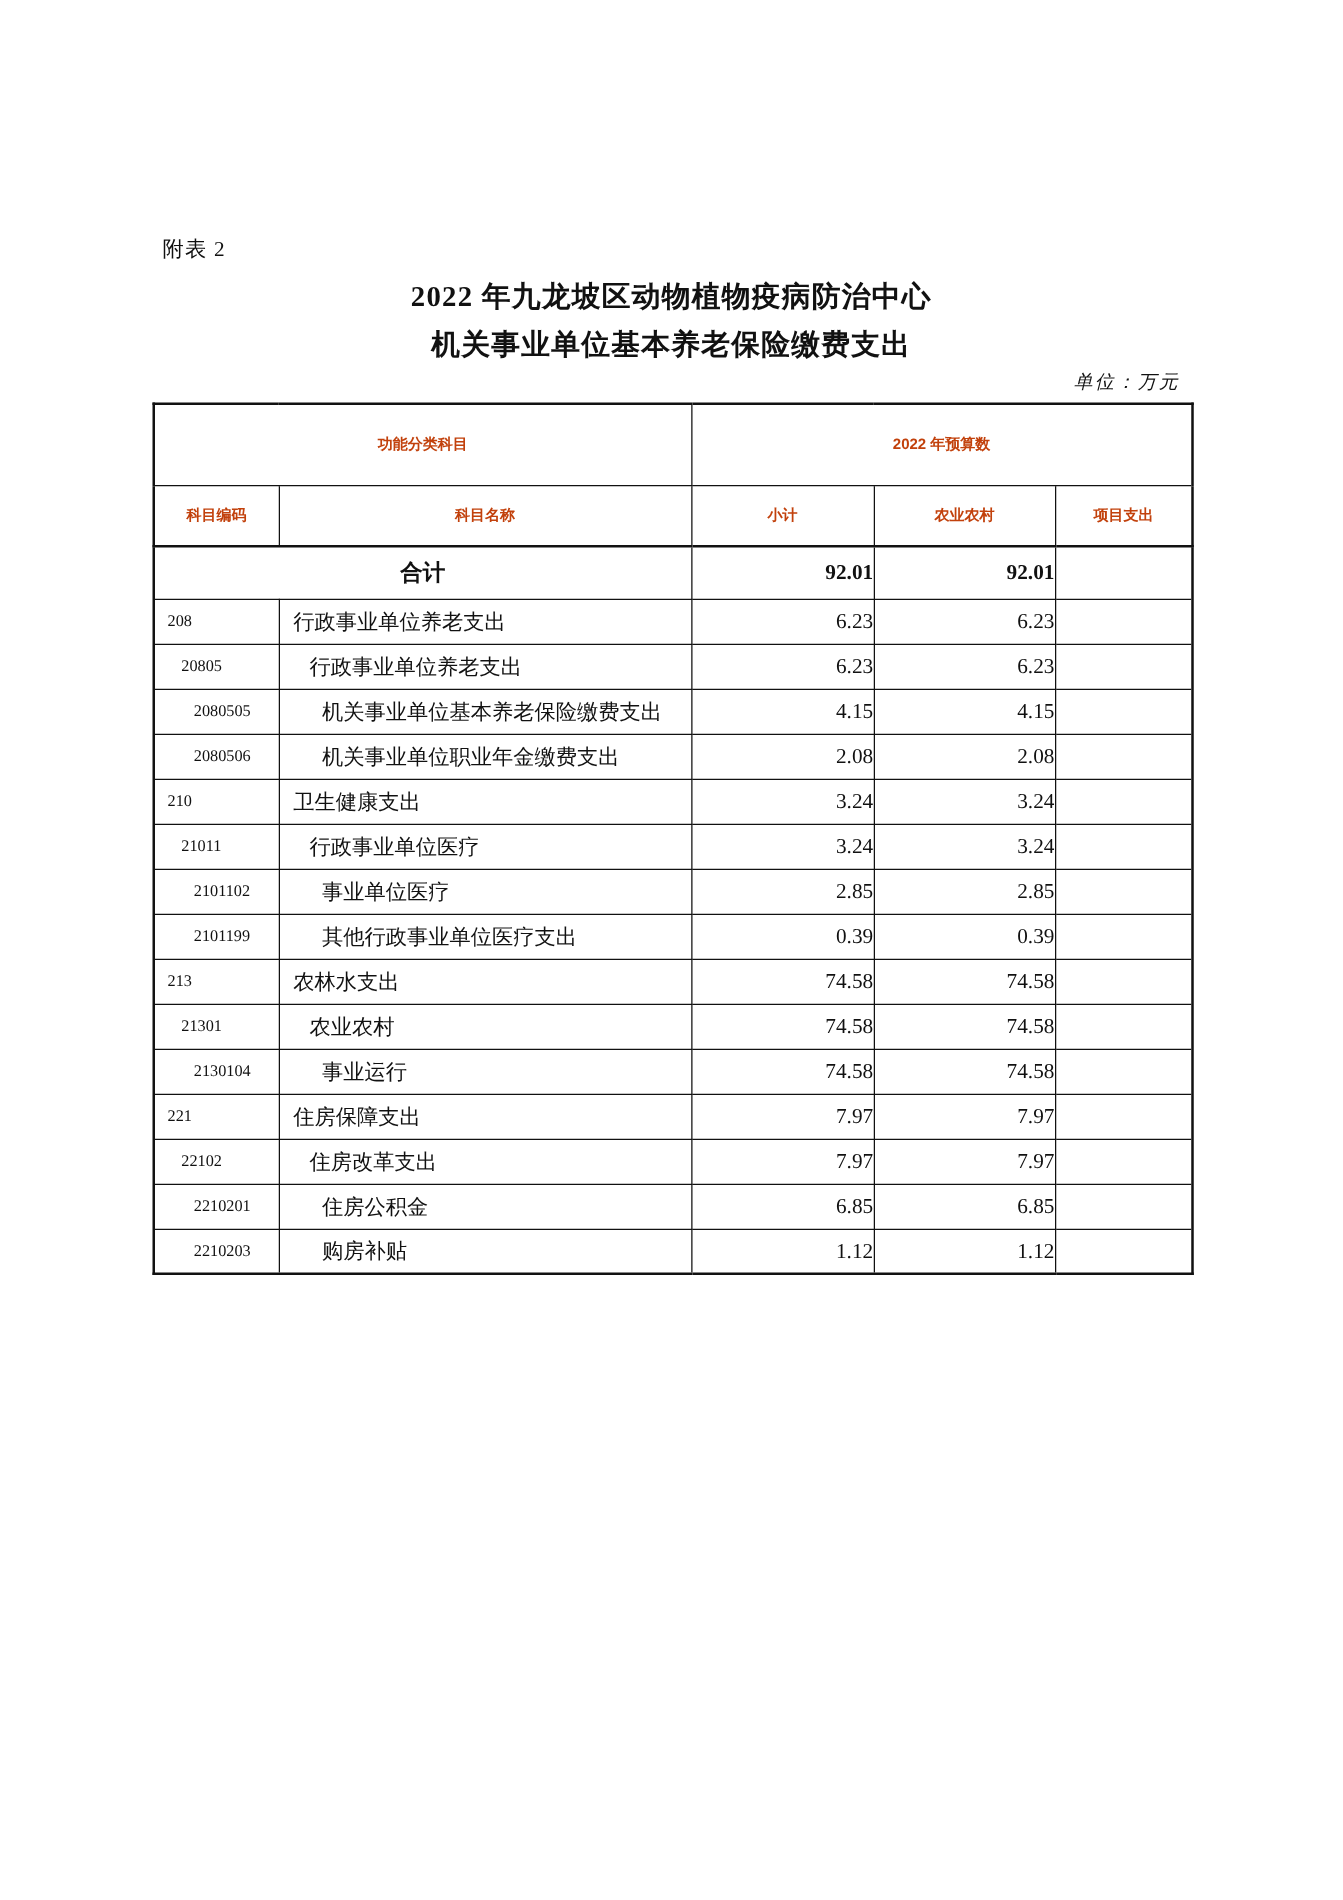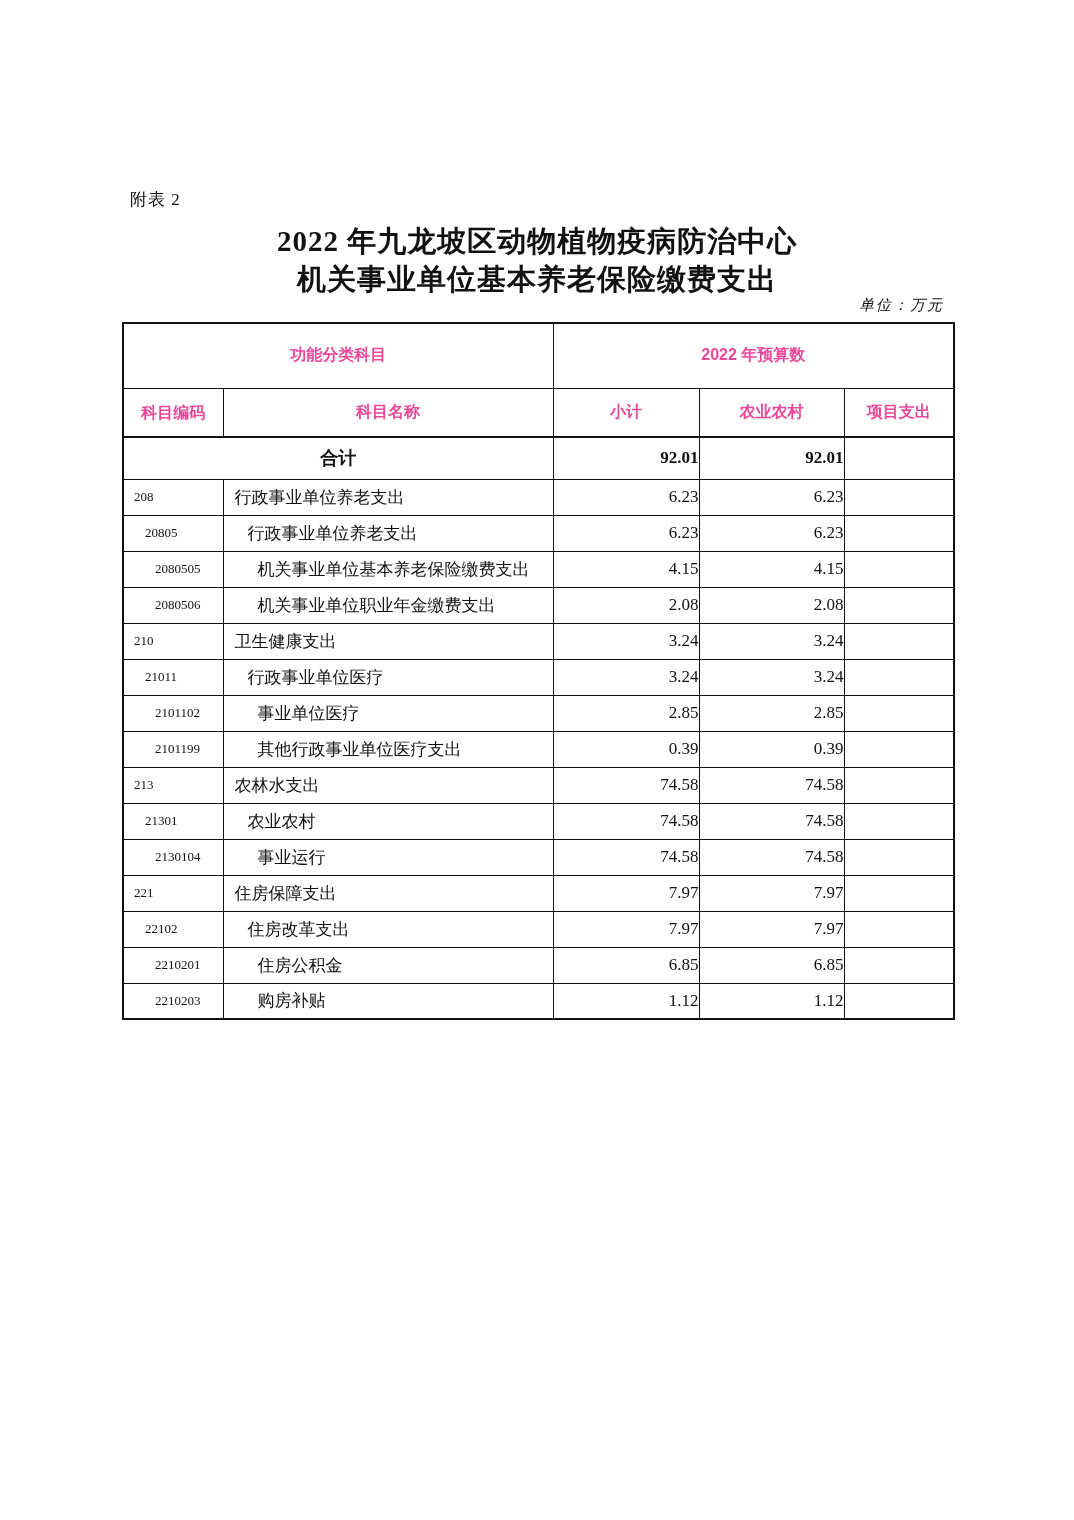--- a/index.html
+++ b/index.html
@@ -22,21 +22,21 @@
     top: 188px;
     font-size: 17px;
     letter-spacing: 1px;
   }
   .doc-title {
     position: absolute;
     left: 0;
     width: 100%;
     text-align: center;
     font-weight: bold;
-    font-size: 29px;
+    font-size: 23px;
     letter-spacing: 1px;
   }
   .doc-title.line1 { top: 222px; }
   .doc-title.line2 { top: 260px; }
   .unit-note {
     position: absolute;
     top: 296px;
     right: 130px;
     font-size: 15px;
     font-style: italic;
@@ -67,23 +67,23 @@
   table.budget-table { border: 2px solid #111111; }
   table.budget-table tr:first-child th { border-top: 2px solid #111111; }
   table.budget-table tr > *:first-child { border-left: 2px solid #111111; }
   table.budget-table tr > *:last-child { border-right: 2px solid #111111; }
   table.budget-table tbody tr:last-child td { border-bottom: 2px solid #111111; }
   table.budget-table thead tr.h2 th { border-bottom: 2px solid #111111; }
 
   table.budget-table thead th {
     font-family: "Liberation Sans", "DejaVu Sans", sans-serif;
     font-weight: bold;
-    font-size: 16px;
+    font-size: 12px;
     text-align: center;
-    color: #ec4899;
+    color: #c2410c;
   }
   tr.h1 { height: 65px; }
   tr.h2 { height: 49px; }
   .wrap-narrow {
     display: block;
     width: 64px;
     margin: 0 auto;
     line-height: 1.45;
   }
   tr.total-row { height: 42px; }

